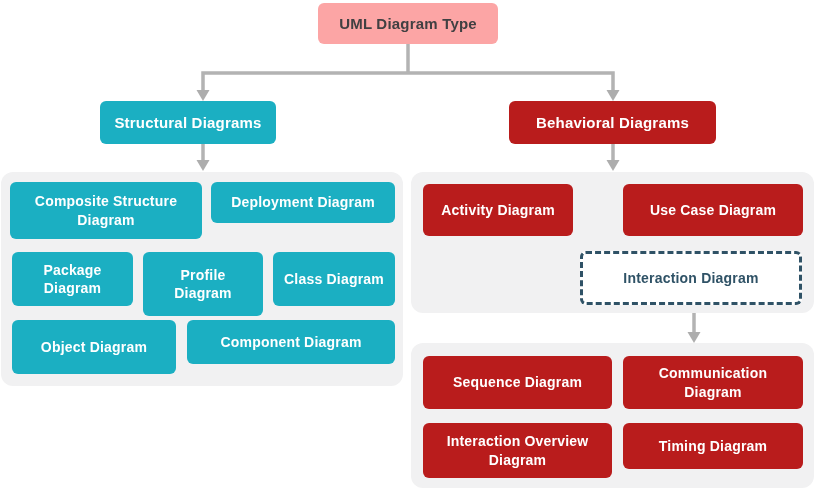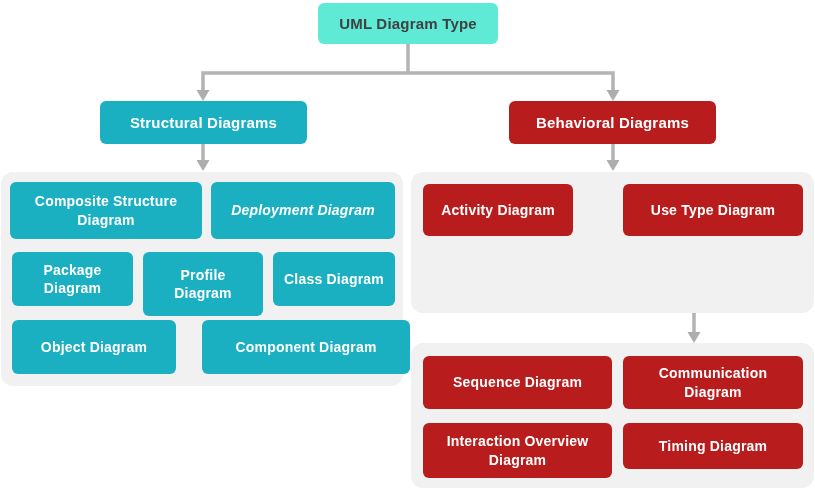--- a/index.html
+++ b/index.html
@@ -30,45 +30,45 @@
     font-weight: bold;
     border-radius: 6px;
     color: #ffffff;
     font-size: 14px;
     line-height: 1.3;
     letter-spacing: 0.2px;
     padding: 2px 8px;
     box-sizing: border-box;
   }
   .root-node {
-    background: #5eead4;
+    background: #fca5a5;
     color: #414042;
     font-size: 15px;
   }
   .branch-node { font-size: 15px; }
   .teal  { background: #1BAFC2; }
   .navy  { background: #b91c1c; }
   .dashed {
     background: #ffffff;
     border: 3px dashed #2F5266;
     color: #2F5266;
   }
   
   .n-root        { left: 318px; top: 3px;   width: 180px; height: 41px; }
-  .n-structural  { left: 100px; top: 101px; width: 207px; height: 43px; }
+  .n-structural  { left: 100px; top: 101px; width: 176px; height: 43px; }
   .n-behavioral  { left: 509px; top: 101px; width: 207px; height: 43px; }
 
   .g-structural  { left: 1px;   top: 172px; width: 402px; height: 214px; }
   .n-composite   { left: 10px;  top: 182px; width: 192px; height: 57px; }
-  .n-deployment  { left: 211px; top: 182px; width: 184px; height: 57px; font-style: italic; }
+  .n-deployment  { left: 211px; top: 182px; width: 184px; height: 41px; }
   .n-package     { left: 12px;  top: 252px; width: 121px; height: 54px; }
   .n-profile     { left: 143px; top: 252px; width: 120px; height: 64px; }
   .n-class       { left: 273px; top: 252px; width: 122px; height: 54px; }
   .n-object      { left: 12px;  top: 320px; width: 164px; height: 54px; }
-  .n-component   { left: 202px; top: 320px; width: 208px; height: 54px; }
+  .n-component   { left: 187px; top: 320px; width: 208px; height: 44px; }
 
   .g-behavioral  { left: 411px; top: 172px; width: 403px; height: 141px; }
   .n-activity    { left: 423px; top: 184px; width: 150px; height: 52px; }
   .n-usecase     { left: 623px; top: 184px; width: 180px; height: 52px; }
   .n-statemachine{ left: 423px; top: 251px; width: 148px; height: 54px; }
   .n-interaction { left: 580px; top: 251px; width: 222px; height: 54px; }
 
   .g-interaction { left: 411px; top: 343px; width: 403px; height: 145px; }
   .n-sequence    { left: 423px; top: 356px; width: 189px; height: 53px; }
   .n-communication { left: 623px; top: 356px; width: 180px; height: 53px; }
@@ -108,20 +108,21 @@
 
   <div class="node teal n-composite">Composite Structure Diagram</div>
   <div class="node teal n-deployment">Deployment Diagram</div>
   <div class="node teal n-package">Package Diagram</div>
   <div class="node teal n-profile">Profile Diagram</div>
   <div class="node teal n-class">Class Diagram</div>
   <div class="node teal n-object">Object Diagram</div>
   <div class="node teal n-component">Component Diagram</div>
 
   <div class="node navy n-activity">Activity Diagram</div>
-  <div class="node navy n-usecase">Use Type Diagram</div>
+  <div class="node navy n-usecase">Use Case Diagram</div>
+  <div class="node dashed n-interaction">Interaction Diagram</div>
 
   <div class="node navy n-sequence">Sequence Diagram</div>
   <div class="node navy n-intoverview">Interaction Overview Diagram</div>
   <div class="node navy n-communication">Communication Diagram</div>
   <div class="node navy n-timing">Timing Diagram</div>
 
 </div>
 
 </body></html>

